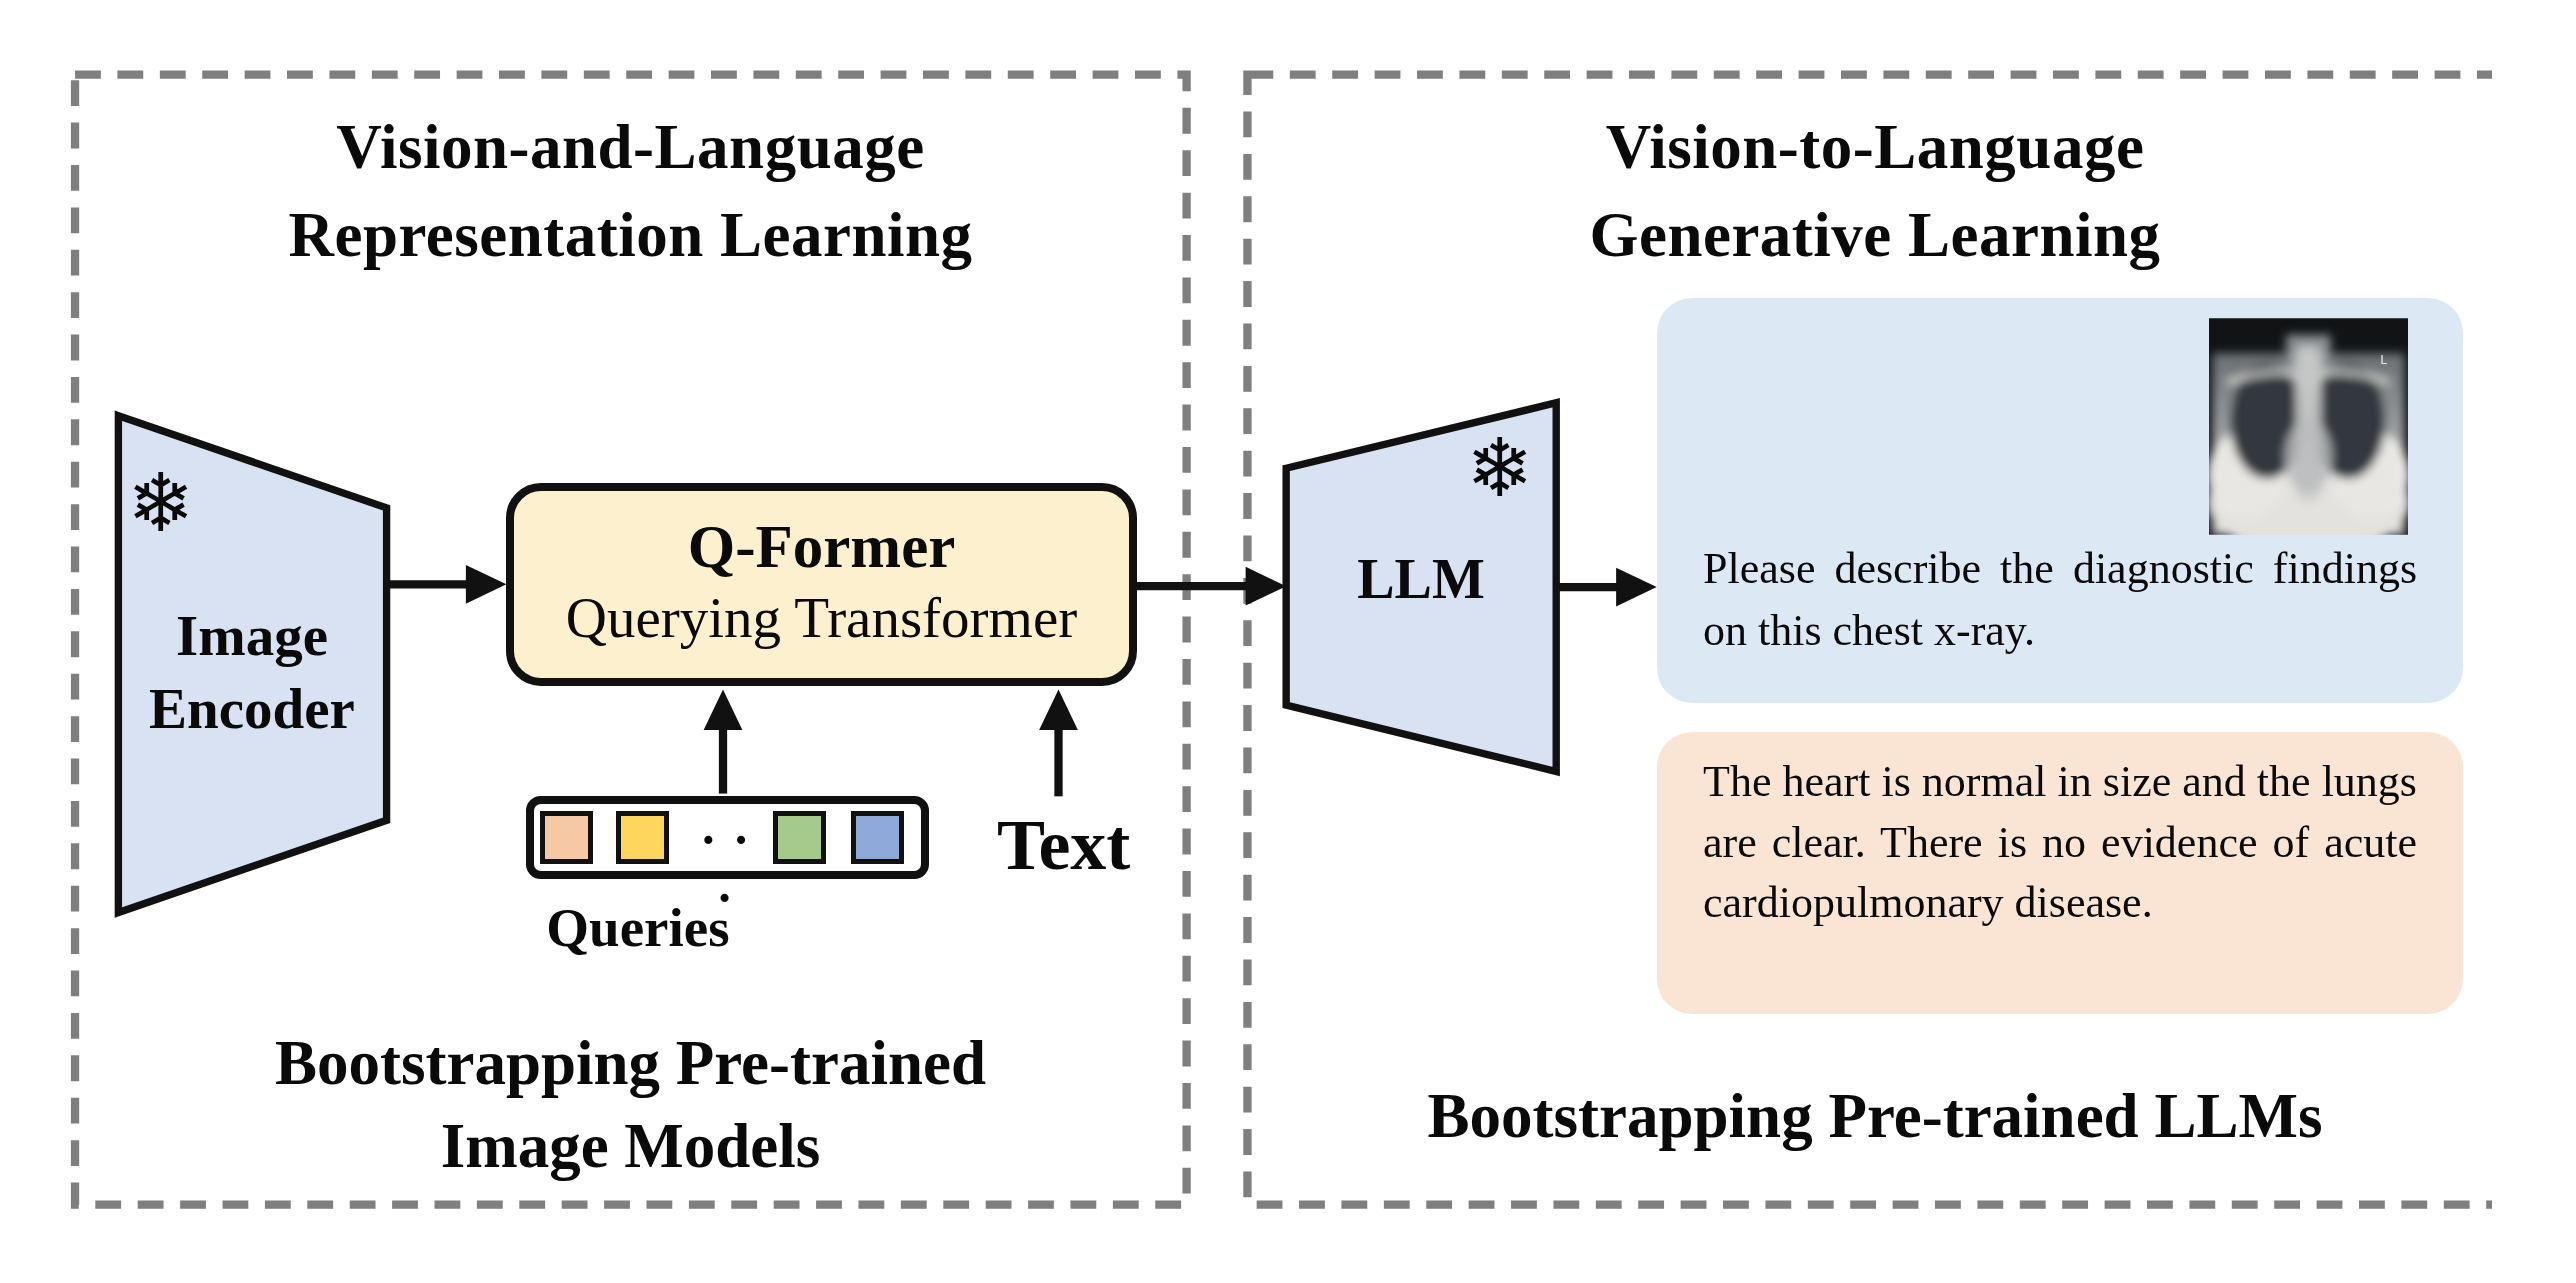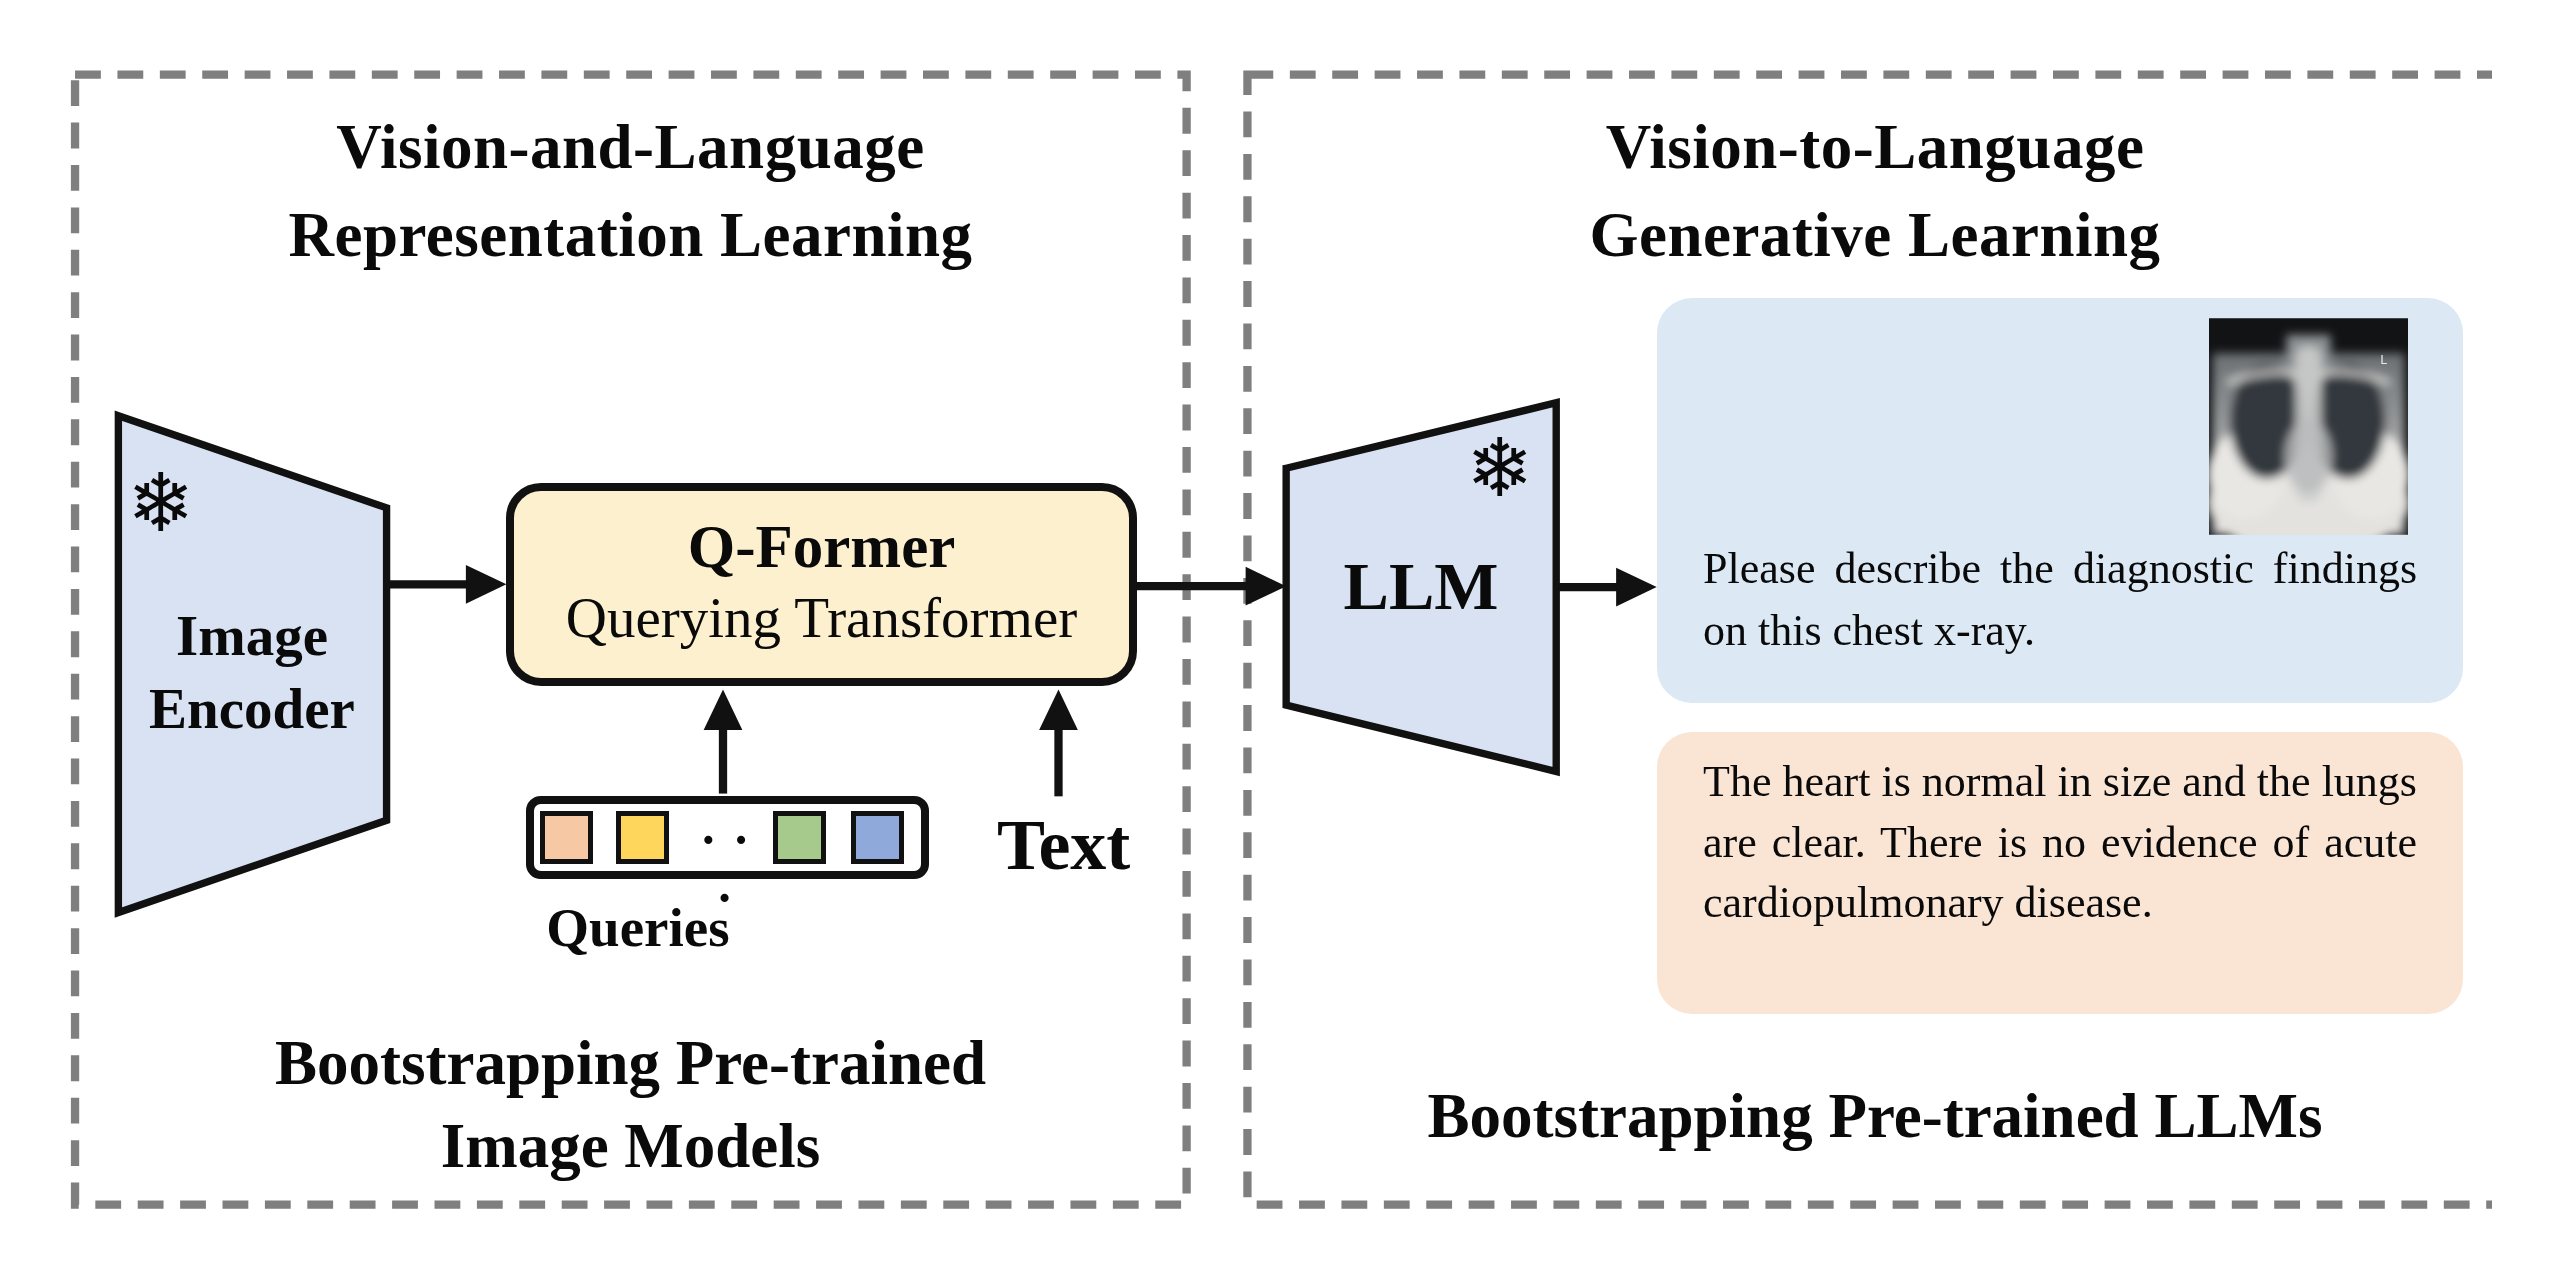--- a/index.html
+++ b/index.html
@@ -96,21 +96,21 @@
     <div>Image Models</div>
   </div>
 
   <div class="abs panel-title" style="left:1244px;top:103px;width:1262px;">
     <div>Vision-to-Language</div>
     <div>Generative Learning</div>
   </div>
 
   <span class="abs snow" style="left:1466px;top:428px;">❄</span>
 
-  <div class="abs shape-label" style="left:1286px;top:546px;width:270px;font-size:68px;line-height:1.2;">LLM</div>
+  <div class="abs shape-label" style="left:1286px;top:546px;width:270px;font-size:56px;line-height:1.2;">LLM</div>
 
   <div class="abs bubble" style="left: 1657px; top: 298px; width: 806px; height: 405px; background-color: rgb(220, 233, 245);">
 
     <svg class="abs" style="left:552px;top:20px;" width="199" height="217" viewBox="0 0 216 235">
       <defs>
         <filter id="soft" x="-20%" y="-20%" width="140%" height="140%">
           <feGaussianBlur stdDeviation="5"></feGaussianBlur>
         </filter>
         <linearGradient id="torso" x1="0" y1="0" x2="0" y2="1">
           <stop offset="0" stop-color="#6b6f72"></stop>

